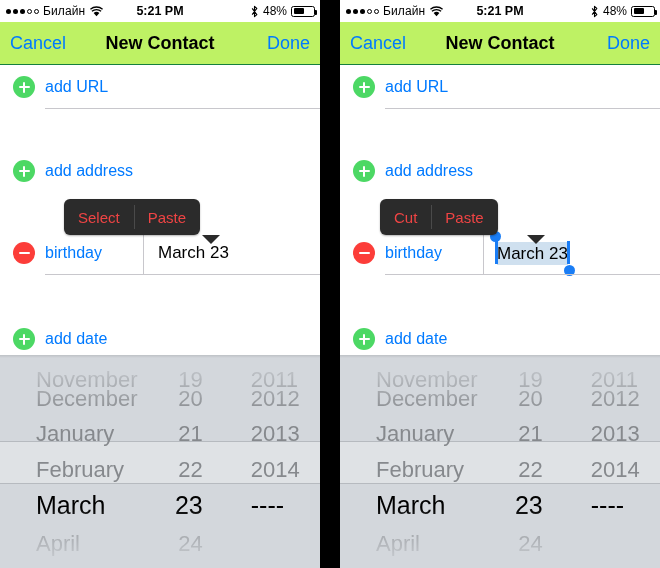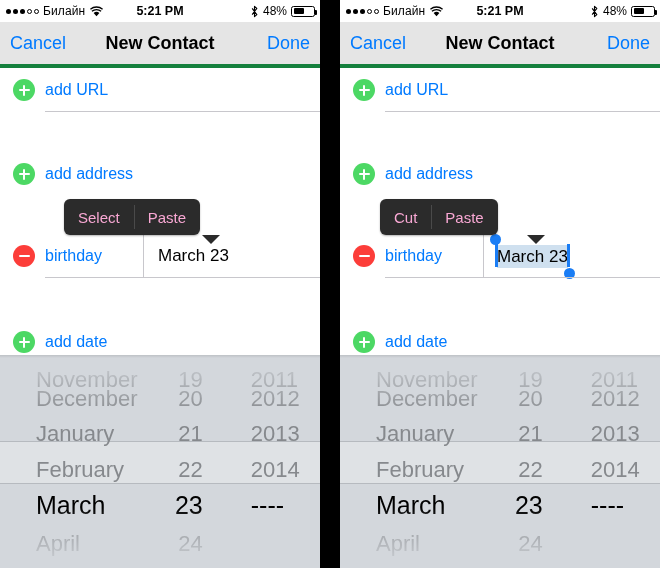--- a/index.html
+++ b/index.html
@@ -107,22 +107,22 @@
     position: absolute;
     left: 1.5px; top: 1.5px; bottom: 1.5px;
     background: #000;
     border-radius: 1px;
   }
 
   
   .navbar {
     position: relative;
     height: 42px;
-    background: #e5e5e5;
-    border-bottom: 4px solid #15803d;
+    background: #bef264;
+    border-bottom: 1px solid #15803d;
   }
   .nav-cancel, .nav-done {
     position: absolute;
     top: 0; height: 42px;
     display: flex; align-items: center;
     color: #007aff;
     font-size: 18px;
   }
   .nav-cancel { left: 10px; }
   .nav-done   { right: 10px; font-weight: normal; }
@@ -229,21 +229,21 @@
     border-radius: 6px;
     display: flex;
     align-items: stretch;
     z-index: 20;
     box-shadow: 0 1px 2px rgba(0,0,0,0.3);
   }
   .menu-item {
     display: flex;
     align-items: center;
     justify-content: center;
-    color: #f9a8d4;
+    color: #ef4444;
     font-size: 15px;
     padding: 0 14px;
     position: relative;
     white-space: nowrap;
   }
   .menu-item + .menu-item::before {
     content: "";
     position: absolute;
     left: 0; top: 6px; bottom: 6px;
     width: 1px;

